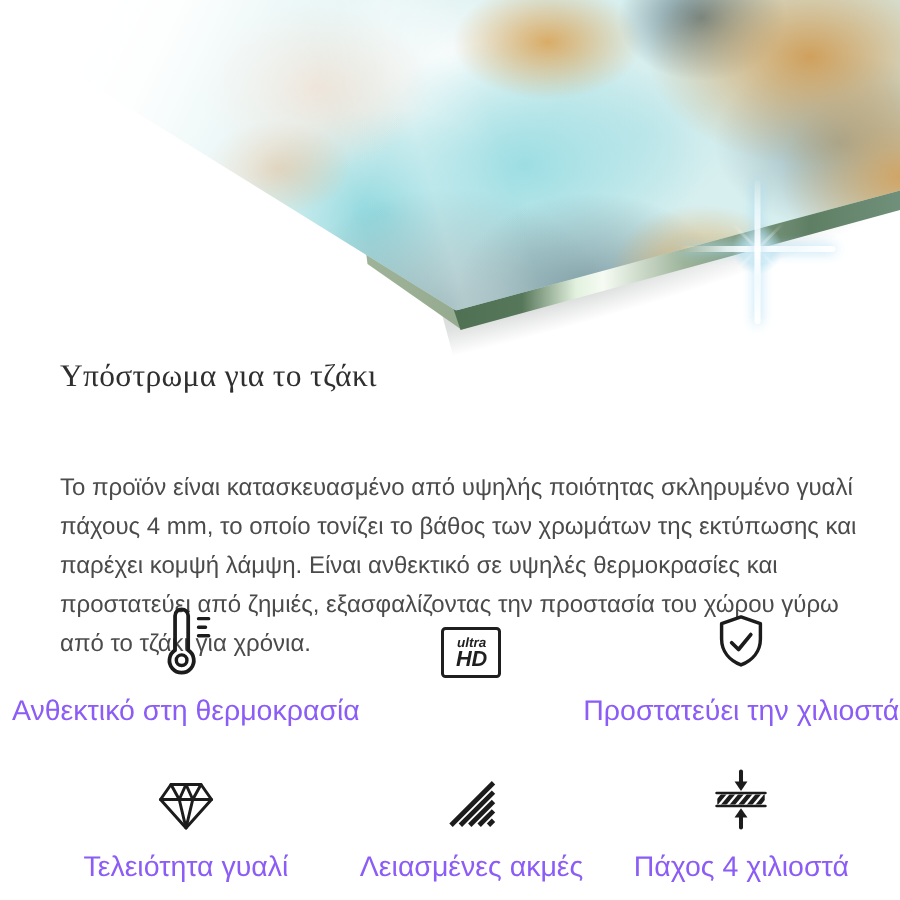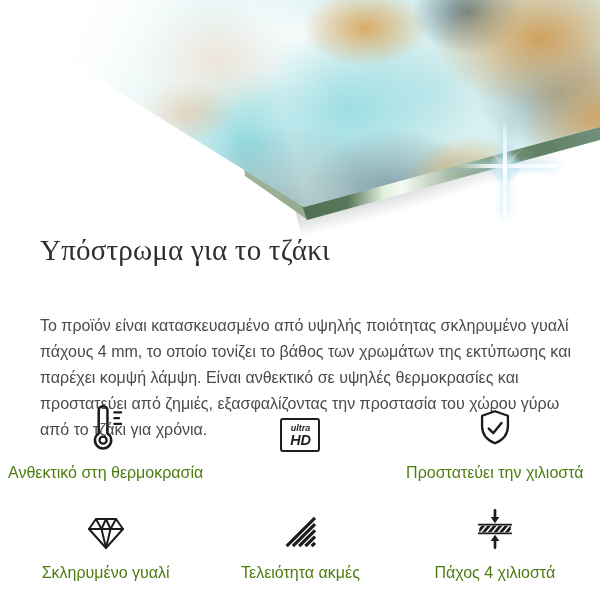--- a/index.html
+++ b/index.html
@@ -68,30 +68,30 @@
   .sp-v { position:absolute; left:-2px; top:-46px; width:4px; height:96px; border-radius:2px;
     background:linear-gradient(to bottom, rgba(255,255,255,0), rgba(240,250,255,.85) 30%, #fff 50%, rgba(240,250,255,.85) 70%, rgba(255,255,255,0));
     box-shadow:0 0 8px rgba(160,215,240,.9); }
   .sp-d { position:absolute; left:-24px; top:-1px; width:48px; height:2px; border-radius:1px; opacity:.55;
     background:linear-gradient(to right, rgba(255,255,255,0), #fff 50%, rgba(255,255,255,0)); }
   .sp-d1 { transform:rotate(45deg); } .sp-d2 { transform:rotate(-45deg); }
 
   
   .heading { position:absolute; left:40px; top:233px;
     font-family:"Liberation Serif", serif; font-weight:400;
-    font-size:29px; line-height:34px; color:#2f2f2f; letter-spacing:.2px; }
+    font-size:21px; line-height:34px; color:#2f2f2f; letter-spacing:.2px; }
   .desc { position:absolute; left:40px; top:313px; width:532px;
     font-size:16px; line-height:26px; color:#4b4b4b; }
 
   
   .features { position:absolute; left:8px; top:396px; width:584px;
     display:grid; grid-template-columns:repeat(3,1fr); row-gap:14px; }
   .feature { display:flex; flex-direction:column; align-items:center; }
   .icon-box { height:56px; display:flex; align-items:flex-end; justify-content:center; margin-bottom:12px;font-style:italic; }
-  .feature-label { font-size:16px; color:#4d7c0f; white-space:nowrap; text-align:center; }
+  .feature-label { font-size:19px; color:#8b5cf6; white-space:nowrap; text-align:center; }
   .icon-stroke { stroke:#1c1c1c; fill:none; stroke-linecap:round; stroke-linejoin:round; }
   .icon-fill { fill:#1c1c1c; stroke:none; }
 
   .uhd-box { width:40px; border:2.5px solid #1f1f1f; border-radius:3px; padding:3px 0 2px;
     text-align:center; color:#1f1f1f; }
   .uhd-top { display:block; font-size:9px; line-height:10px; font-weight:700; }
   .uhd-bottom { display:block; font-size:14.5px; line-height:15px; font-weight:800; letter-spacing:-.2px; }
 </style>
 </head>
 <body>
@@ -158,36 +158,36 @@
 
     <div class="feature">
       <div class="icon-box">
         <svg width="48" height="42" viewBox="0 0 48 42">
           <path class="icon-stroke" stroke-width="2" d="M14 9h20l7 10-17 19L7 19z"></path>
           <path class="icon-stroke" stroke-width="2" d="M7 19h34"></path>
           <path class="icon-stroke" stroke-width="2" d="M14 9l5.5 10L24 38l4.5-19L34 9"></path>
           <path class="icon-stroke" stroke-width="2" d="M19.5 19L24 9l4.5 10"></path>
         </svg>
       </div>
-      <div class="feature-label">Σκληρυμένο γυαλί</div>
+      <div class="feature-label">Τελειότητα γυαλί</div>
     </div>
 
     <div class="feature">
       <div class="icon-box">
         <svg width="44" height="40" viewBox="0 0 48 48">
           <g stroke="#1c1c1c" stroke-width="3.8" fill="none">
             <line x1="8" y1="41" x2="42" y2="7"></line>
             <line x1="15.5" y1="41" x2="42" y2="14.5"></line>
             <line x1="23" y1="41" x2="42" y2="22"></line>
             <line x1="30.5" y1="41" x2="42" y2="29.5"></line>
             <line x1="38" y1="41" x2="42" y2="37"></line>
           </g>
         </svg>
       </div>
-      <div class="feature-label">Τελειότητα ακμές</div>
+      <div class="feature-label">Λειασμένες ακμές</div>
     </div>
 
     <div class="feature">
       <div class="icon-box">
         <svg width="46" height="46" viewBox="0 0 48 48">
           <path class="icon-stroke" stroke-width="1.8" d="M7 19.5h34M7 28.5h34"></path>
           <g stroke="#1c1c1c" stroke-width="3">
             <g clip-path="url(#barclip)">
               <line x1="4" y1="30" x2="14" y2="18"></line>
               <line x1="10" y1="30" x2="20" y2="18"></line>

